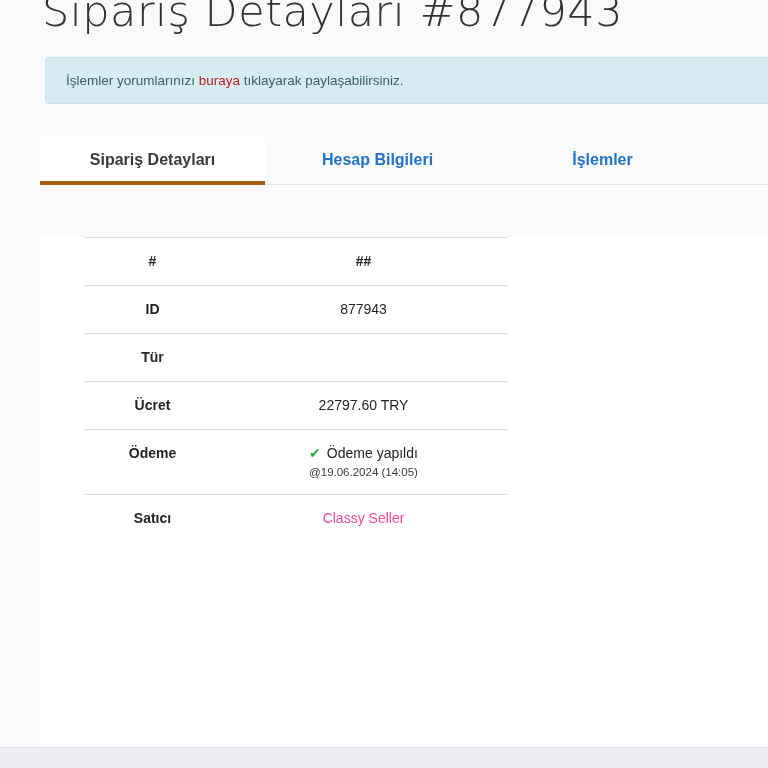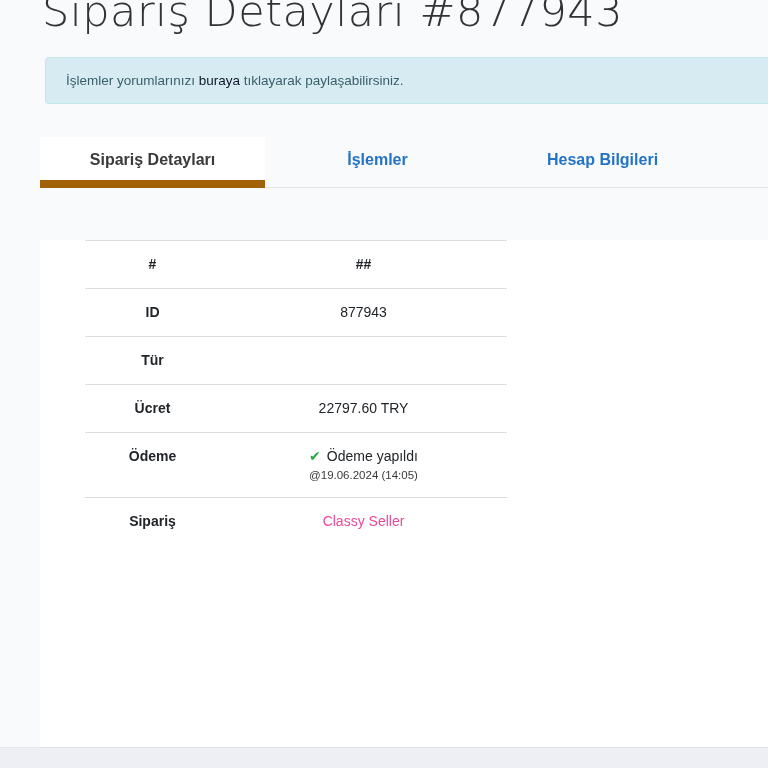--- a/index.html
+++ b/index.html
@@ -27,42 +27,42 @@
     margin-left:5px;
     width:1110px;
     padding:14px 20px;
     background:#d6ecf2;
     border:1px solid #c5e4ec;
     border-radius:4px;
     color:#3a5f6b;
     font-size:13.5px;
     line-height:17px;
   }
-  .alert a { color:#0f172a; text-decoration:none; cursor:pointer; }
+  .alert a { color:#b91c1c; text-decoration:none; cursor:pointer; }
 
   .tabs {
     margin-top:33px;
     width:1115px;
     display:flex;
     border-bottom:1px solid #e4e4e4;
   }
   .tab {
     width:225px;
     text-align:center;
     font-size:16px;
     font-weight:600;
     color:#2474c5;
     padding:14px 0 15px;
     cursor:pointer;
     white-space:nowrap;
   }
   .tab.active {
     background:#ffffff;
     color:#3a3a3a;
-    border-bottom:8px solid #a16207;
+    border-bottom:4px solid #a16207;
     padding-bottom:11px;
     margin-bottom:-1px;
   }
 
   .panel { background:#ffffff; width:1115px; height:528px; }
 
   .dtable { margin:52px 0 0 45px; width:422px; font-size:14px; }
   .trow { display:flex; border-top:1px solid #dcdcdc; }
   .tlabel {
     width:135px;
@@ -101,22 +101,22 @@
 <div class="content">
 
   <h1 class="page-title">Sıparış Detayları #877943</h1>
 
   <div class="alert">
     <span>İşlemler yorumlarınızı </span><a class="alert-link">buraya</a><span> tıklayarak paylaşabilirsiniz.</span>
   </div>
 
   <div class="tabs">
     <div class="tab active">Sipariş Detayları</div>
+    <div class="tab">Hesap Bilgileri</div>
     <div class="tab">İşlemler</div>
-    <div class="tab">Hesap Bilgileri</div>
   </div>
 
   <div class="panel">
     <div class="dtable">
         <div class="trow">
           <div class="tlabel">#</div>
           <div class="tvalue bold">##</div>
         </div>
         <div class="trow">
           <div class="tlabel">ID</div>
@@ -130,21 +130,21 @@
           <div class="tvalue">22797.60 TRY</div>
         </div>
         <div class="trow">
           <div class="tlabel">Ödeme</div>
           <div class="tvalue">
             <div><span class="check">✔</span><span>Ödeme yapıldı</span></div>
             <div class="tdate">@19.06.2024 (14:05)</div>
           </div>
         </div>
         <div class="trow">
-          <div class="tlabel">Sipariş</div>
+          <div class="tlabel">Satıcı</div>
           <div class="tvalue"><a class="tlink">Classy Seller</a></div>
         </div>
       </div>
   </div>
 
 </div>
 
 <div class="footer"></div>
 
 </body></html>

